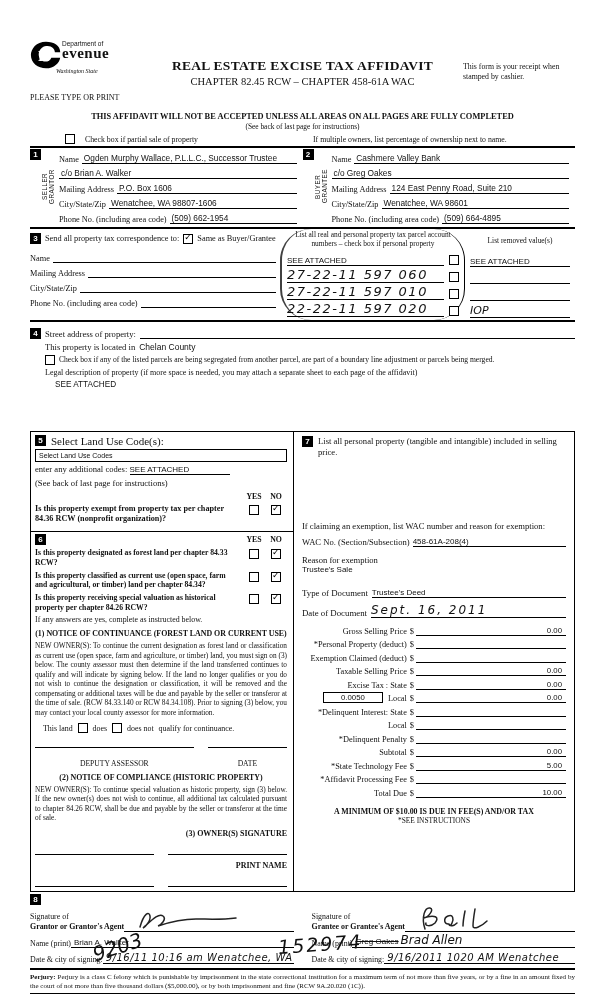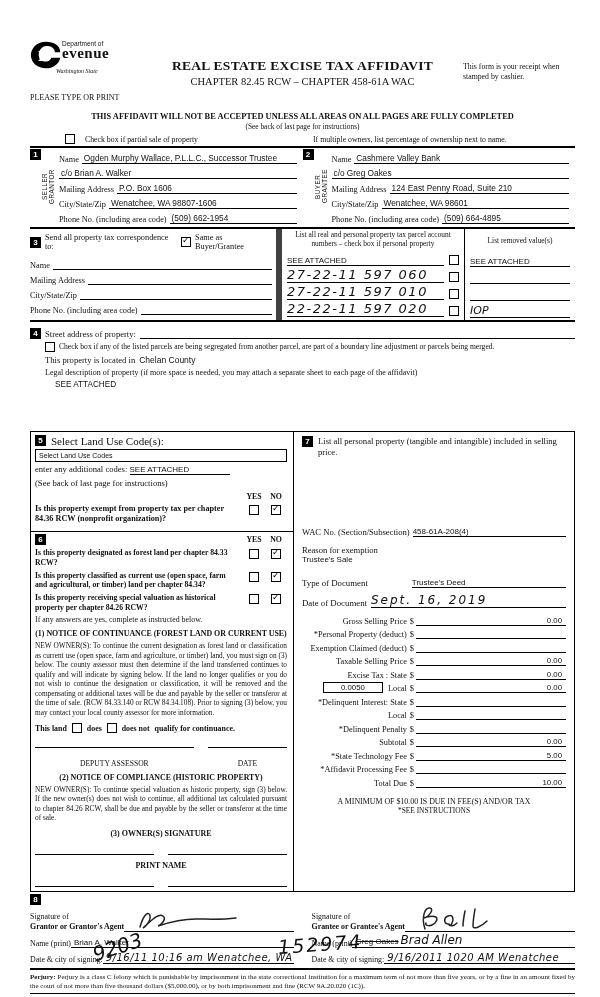--- a/index.html
+++ b/index.html
@@ -38,21 +38,21 @@
   .parties{display:flex;border-bottom:2px solid #000;padding:1px 0 3px 0;}
   .party{display:flex;width:50%;}
   .party .fields{flex:1;padding:0 6px 0 4px;}
   .frow{display:flex;align-items:flex-end;height:15px;font-size:8.3px;}
   .frow .lab{margin-right:3px;white-space:nowrap;}
   .frow .fill{flex:1;font-size:8.3px;padding-left:2px;}
   
   .s3{display:flex;border-bottom:2px solid #000;}
   .s3a{flex:1;padding:2px 4px 2px 0;}
   .s3head{display:flex;align-items:center;gap:4px;font-size:8.3px;margin:2px 0 4px 0;}
-  .s3b{width:172px;border-left:6px solid #404040;border-right:1px solid #000;padding:2px 5px;}
+  .s3b{width:172px;border-left:2px solid #404040;border-right:1px solid #000;padding:2px 5px;border-radius:31px;}
   .s3c{width:100px;padding:2px 5px;}
   .colhead{font-size:7.4px;text-align:center;line-height:1.2;}
   .prow{display:flex;align-items:flex-end;height:17px;}
   .prow .fill{flex:1;}
   .prow .cb{margin-left:5px;margin-bottom:1px;}
   .bighand{font-size:13px;letter-spacing:1.5px;}
   
   .s4{padding:3px 0 0 0;margin-bottom:42px;}
   .s4row{display:flex;align-items:flex-end;gap:4px;font-size:8.6px;margin-top:3px;}
   .small{font-size:7.6px;}
@@ -64,36 +64,36 @@
   .rcol{flex:1;padding:4px 8px;}
   .codebox{border:1px solid #000;font-size:7px;padding:2px 3px;margin:2px 0;}
   .ynhead{display:flex;justify-content:flex-end;font-size:7.8px;font-weight:bold;}
   .ynhead span{width:22px;text-align:center;}
   .qrow{display:flex;align-items:flex-start;margin:3px 0;}
   .qtext{flex:1;font-size:7.7px;line-height:1.25;padding-right:4px;font-weight:bold;}
   .qboxes{width:44px;display:flex;flex:none;}
   .qboxes span.cell{width:22px;text-align:center;}
   .para{font-size:7.3px;line-height:1.3;text-align:justify;margin:3px 0;}
   .ctitle{font-size:7.9px;font-weight:bold;text-align:center;margin-top:5px;}
-  .landrow{display:flex;align-items:center;gap:5px;font-size:7.9px;margin:6px 0;font-weight:bold;}
+  .landrow{display:flex;align-items:center;gap:5px;font-size:7.9px;margin:6px 8px;}
   .siglines{display:flex;gap:14px;margin-top:14px;}
   .siglines div{border-top:1px solid #000;text-align:center;font-size:7.6px;padding-top:11px;}
   .sl-l{flex:2;} .sl-r{flex:1;}
   .plain-lines{display:flex;gap:14px;margin-top:16px;}
   .plain-lines div{flex:1;border-bottom:1px solid #000;}
-  .centerbold{font-size:8px;font-weight:bold;text-align:center;margin-top:6px;}
+  .centerbold{font-size:8px;font-weight:bold;text-align:right;margin-top:6px;}
   
   .mrow{display:flex;align-items:flex-end;height:13.5px;font-size:8.3px;justify-content:flex-end;}
   .mlabel{text-align:right;white-space:nowrap;}
   .dollar{margin:0 2px 0 3px;}
   .mline{width:150px;border-bottom:1px solid #000;text-align:right;font-size:7.8px;flex:none;}
   .mval{font-family:"Liberation Sans",sans-serif;padding-right:4px;}
   .ratebox{border:1px solid #000;width:58px;text-align:center;font-size:7.8px;
            font-family:"Liberation Sans",sans-serif;margin-right:5px;}
-  .minnote{text-align:center;font-weight:normal;font-size:7.9px;margin-top:9px;}
+  .minnote{text-align:center;font-weight:bold;font-size:7.9px;margin-top:9px;}
   .seeinstr{text-align:center;font-size:7.4px;}
   
   .s8{border-bottom:2px solid #000;padding:2px 0 4px 0;}
   .certify{display:flex;align-items:center;gap:8px;}
   .certify .txt{flex:1;text-align:center;font-weight:bold;font-size:8.4px;}
   .s8cols{display:flex;gap:18px;margin-top:2px;}
   .s8col{flex:1;}
   .sigrow{display:flex;align-items:flex-end;}
   .siglab{font-size:7.9px;line-height:1.25;white-space:nowrap;}
   .sigline{flex:1;border-bottom:1px solid #000;position:relative;height:24px;}
@@ -266,27 +266,27 @@
           </div>
     </div>
   </div>
 
   <div class="s4">
     <div class="s4row">
       <span class="badge">4</span>
       <span>Street address of property:</span>
       <span class="fill" style="flex:1;"></span>
     </div>
+    <div class="s4row" style="padding-left:15px;">
+      <span>This property is located in</span>
+      <span class="typed" style="font-size:8.5px;">Chelan County</span>
+    </div>
     <div class="s4row small" style="padding-left:15px;align-items:center;">
       <span class="cb"></span>
       <span>Check box if any of the listed parcels are being segregated from another parcel, are part of a boundary line adjustment or parcels being merged.</span>
-    </div>
-    <div class="s4row" style="padding-left:15px;">
-      <span>This property is located in</span>
-      <span class="typed" style="font-size:8.5px;">Chelan County</span>
     </div>
     <div class="s4row small" style="padding-left:15px;font-size:8px;">
       <span>Legal description of property (if more space is needed, you may attach a separate sheet to each page of the affidavit)</span>
     </div>
     <div class="s4row" style="padding-left:25px;">
       <span class="typed" style="font-size:8.2px;">SEE ATTACHED</span>
     </div>
   </div>
 
   <div class="maintable">
@@ -374,34 +374,35 @@
             </div>
       </div>
     </div>
 
     <div class="rcol">
       <div style="display:flex;gap:5px;">
         <span class="badge">7</span>
         <span style="font-size:8.6px;line-height:1.35;flex:1;">List all  personal property (tangible and intangible) included in selling price.</span>
       </div>
       <div style="height:62px;"></div>
+      <div style="font-size:8.6px;">If claiming an exemption, list WAC number and reason for exemption:</div>
       <div style="display:flex;align-items:flex-end;margin-top:6px;font-size:8.6px;">
         <span>WAC No. (Section/Subsection)</span>
         <span class="fill typed" style="flex:1;margin-left:3px;font-size:8px;">458-61A-208(4)</span>
       </div>
       <div style="font-size:8.6px;margin-top:8px;">Reason for exemption</div>
       <div class="typed" style="font-size:8px;">Trustee's Sale</div>
       <div style="height:14px;"></div>
-      <div style="display:flex;align-items:flex-start;font-size:8.8px;gap:40px;">
+      <div style="display:flex;align-items:flex-start;font-size:8.8px;">
         <span>Type of Document</span>
         <span class="fill typed" style="flex:1;margin-left:4px;font-size:8px;">Trustee's Deed</span>
       </div>
       <div style="display:flex;align-items:flex-end;font-size:8.8px;margin-top:5px;">
         <span>Date of Document</span>
-        <span class="fill hand" style="flex:1;margin-left:4px;font-size:12px;letter-spacing:2px;">Sept. 16, 2019</span>
+        <span class="fill hand" style="flex:1;margin-left:4px;font-size:12px;letter-spacing:2px;">Sept. 16, 2011</span>
       </div>
 
       <div style="margin-top:4px;">
         <div class="mrow">
               <span class="mlabel">Gross Selling Price</span>
               <span class="dollar">$</span>
               <span class="mline"><span class="mval">0.00</span></span>
             </div>
         <div class="mrow">
               <span class="mlabel">*Personal Property (deduct)</span>

